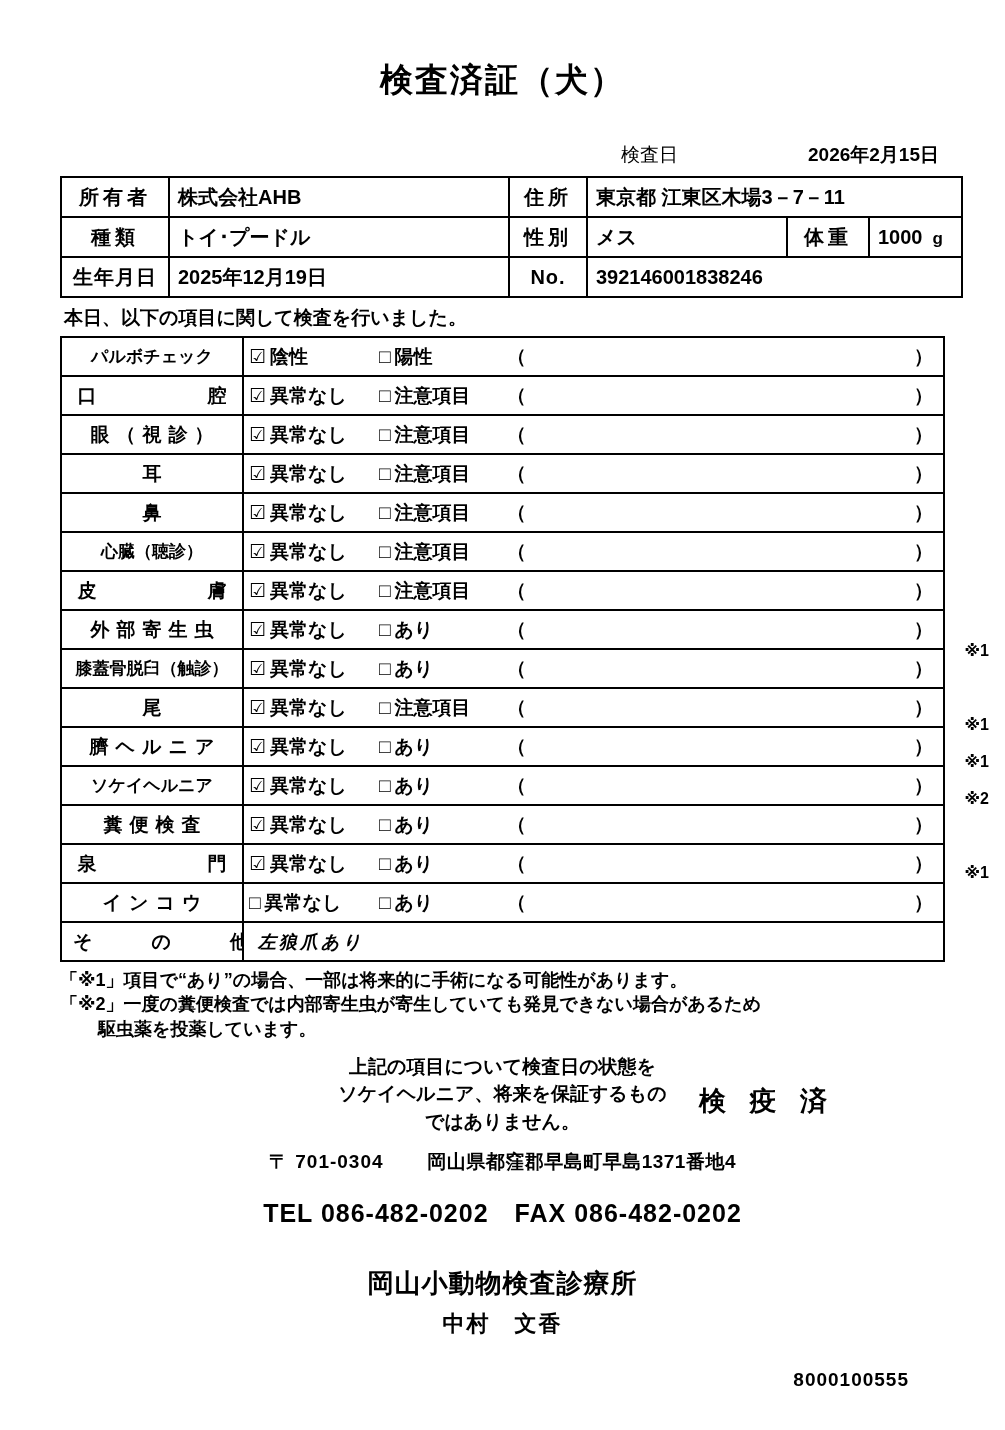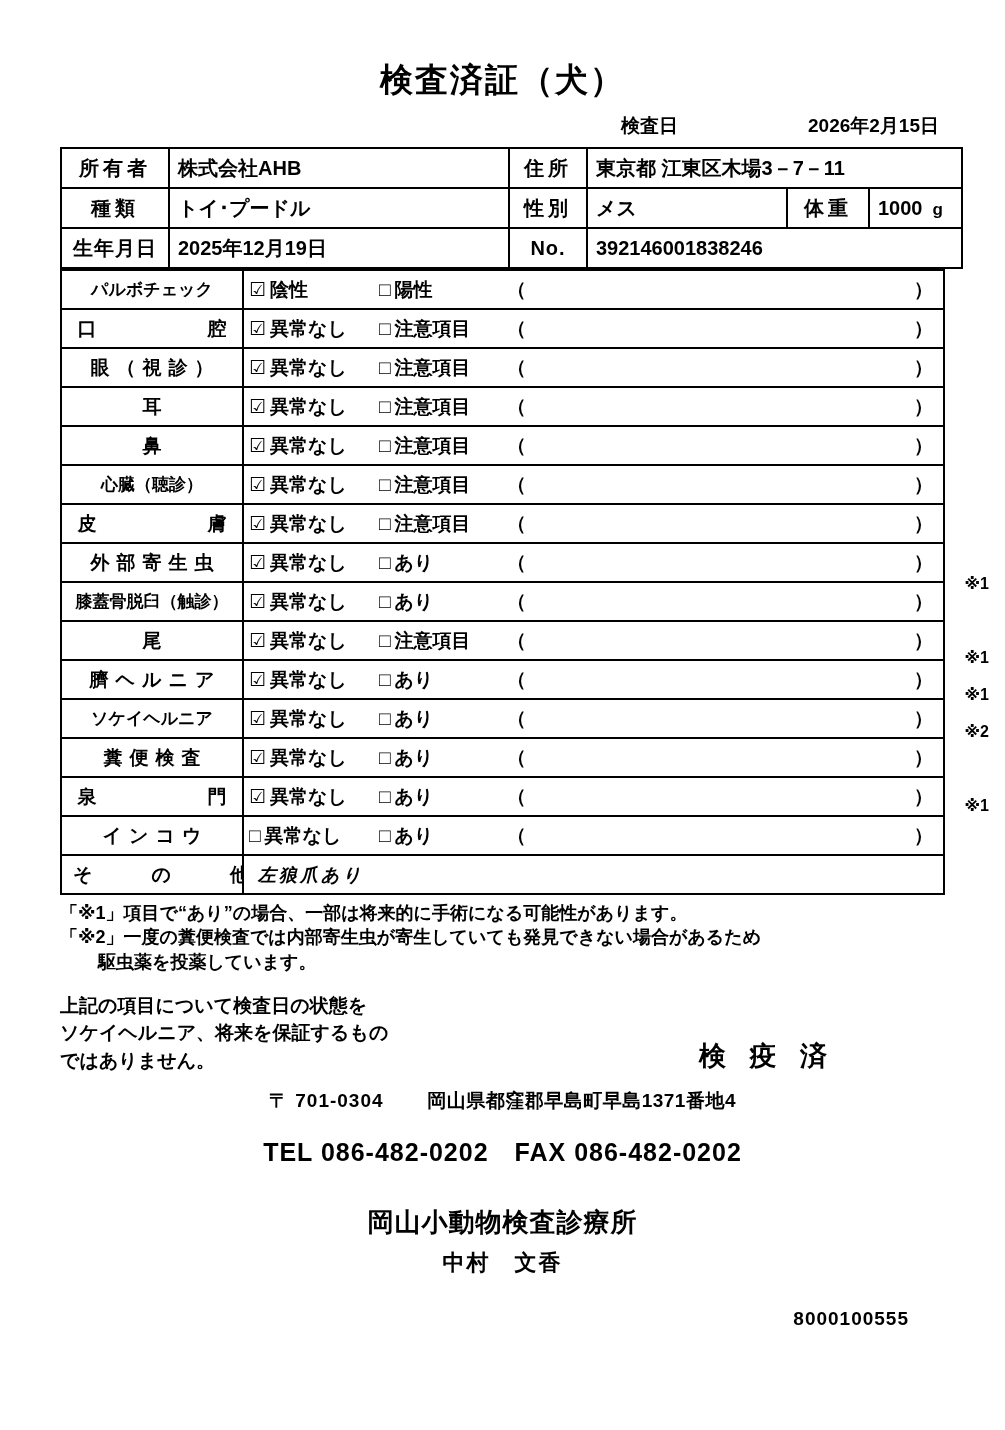--- a/index.html
+++ b/index.html
@@ -32,22 +32,23 @@
   }
   .exam-date-row {
     display: flex;
     justify-content: flex-end;
     align-items: baseline;
     font-size: 19px;
     padding-right: 6px;
     padding-bottom: 8px;
   }
   .exam-date-label {
-    font-weight: bold;
+    font-weight: normal;
     margin-right: 130px;
+    margin-top: 29px;
   }
   .exam-date-value {
     font-weight: bold;
   }
 
   
   table.info {
     width: 100%;
     border-collapse: collapse;
     table-layout: fixed;
@@ -181,32 +182,33 @@
     font-weight: bold;
     padding-top: 6px;
     line-height: 1.35;
   }
   .footnotes .indent {
     padding-left: 38px;
   }
 
   .lower {
     position: relative;
-    margin-top: 18px;
+    margin-top: 12px;
     height: 90px;
+    text-align: center;
   }
   .disclaimer {
     font-size: 19px;
     font-weight: bold;
     line-height: 1.45;
   }
   .stamp {
     position: absolute;
     right: 110px;
-    top: 46px;
+    top: 30px;
     font-size: 27px;
     font-weight: bold;
     letter-spacing: 8px;
   }
   .addr {
     text-align: center;
     font-size: 19px;
     font-weight: bold;
     padding-top: 6px;
     letter-spacing: 0.5px;
@@ -296,20 +298,21 @@
     </tr>
     <tr>
       <td class="lbl-sp">生年月日</td>
       <td class="val">2025年12月19日</td>
       <td class="lbl-sp">No.</td>
       <td class="val" colspan="3">392146001838246</td>
     </tr>
   </tbody>
     </table>
 
+  <div class="statement">本日、以下の項目に関して検査を行いました。</div>
 
   <div class="items-wrap">
     <table class="items">
       <tbody id="items-body">
           <tr>
             <td class="item-name tight">パルボチェック</td>
             <td class="opts">
               <div class="optrow">
                 <span class="opt1"><span class="cb">☑</span><span>陰性</span></span>
                 <span class="opt2"><span class="cb">□</span><span>陽性</span></span>

